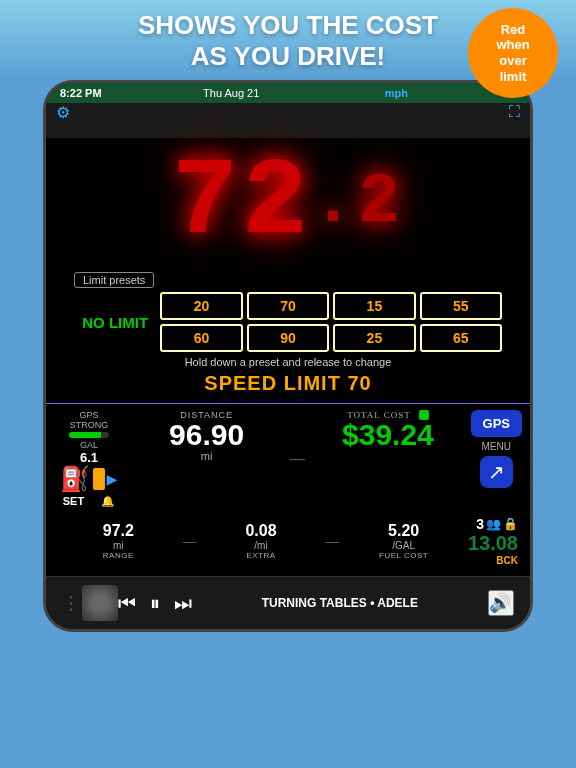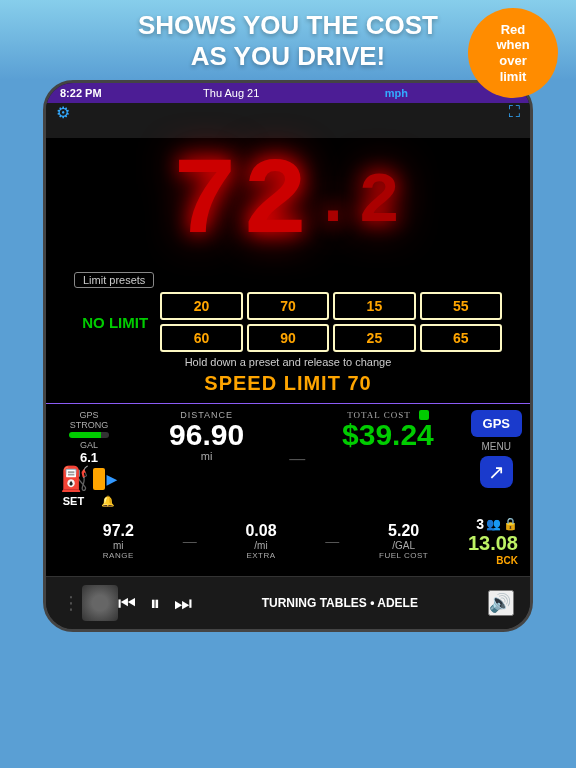--- a/index.html
+++ b/index.html
@@ -53,21 +53,21 @@
       width: 490px;
       background: #1a1a1a;
       border-radius: 30px;
       border: 3px solid #444;
       overflow: hidden;
       position: relative;
     }
 
     
     .status-bar {
-      background: #4c1d95;
+      background: #14532d;
       display: flex;
       justify-content: space-between;
       align-items: center;
       padding: 4px 14px;
       font-size: 11px;
       color: white;
     }
     .status-bar .time { font-weight: 600; }
     .status-bar .center { color: #3af; font-weight: 600; padding-left: 24px; }
 
@@ -497,21 +497,21 @@
           <div style="color:#aaa;font-size:10px;">/GAL</div>
           <div class="info-cell-sub">FUEL COST</div>
         </div>
 
         <div style="text-align:right;padding-right:4px;">
           <div style="display:flex;align-items:center;gap:2px;justify-content:flex-end;">
             <span style="color:white;font-size:14px;font-weight:700;">3</span>
             <span style="color:#aaa;font-size:12px;">👥</span>
             <span style="color:#aaa;font-size:12px;">🔒</span>
           </div>
-          <div style="color:#bef264;font-size:20px;font-weight:700;">13.08</div>
+          <div style="color:#15803d;font-size:20px;font-weight:700;">13.08</div>
           <div class="bck-label">BCK</div>
         </div>
       </div>
     </div>
 
     <div class="player-bar">
       <span class="player-dots">⋮</span>
 
       <div class="album-thumb">
         <div class="album-img-placeholder"></div>

